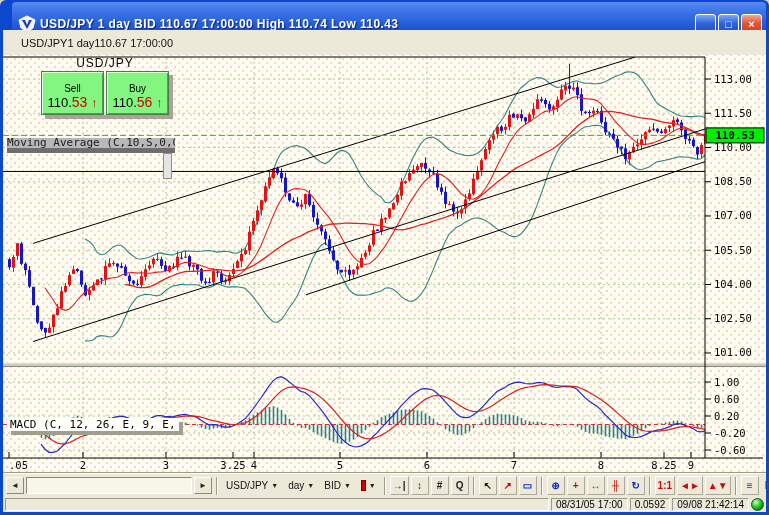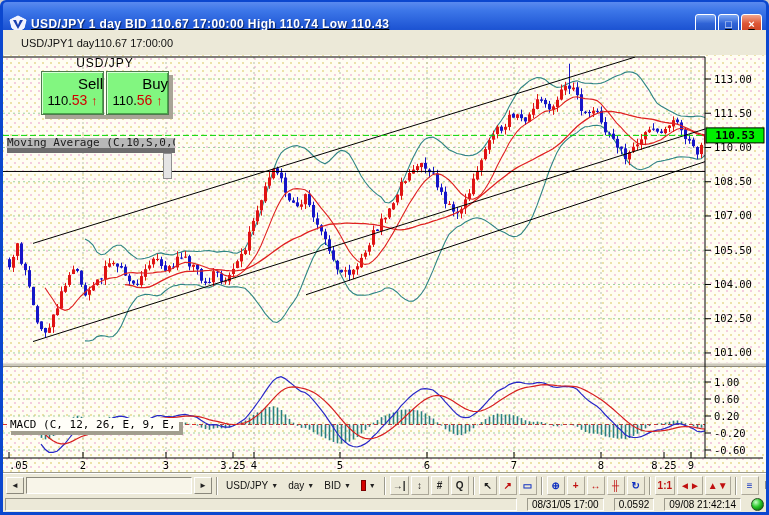--- a/index.html
+++ b/index.html
@@ -1,22 +1,22 @@
 <!DOCTYPE html>
 <html><head>
 <meta charset="utf-8">
 <style>
   html,body{margin:0;padding:0;background:#d4d0c8;}
   *{box-sizing:border-box;}
   .win{position:relative;width:769px;height:515px;background:#0b47cf;border-radius:6px 6px 0 0;
        font-family:"Liberation Sans",sans-serif;overflow:hidden;}
   
-  .titlebar{position:absolute;top:2px;left:3px;right:3px;height:44px;border-radius:4px 4px 0 0;
+  .titlebar{position:absolute;top:2px;left:12px;right:3px;height:44px;border-radius:4px 4px 0 0;
     background:linear-gradient(180deg,#5a8aef 0%,#3c76e8 20%,#1e55d4 60%,#1646b4 100%);
-    display:flex;align-items:center;padding:0 4px;text-decoration:underline;}
+    display:flex;align-items:center;padding:0 4px;}
   .ticon{width:18px;height:18px;margin:0 4px 0 2px;flex:none;}
   .ttext{color:#fff;font-size:12px;font-weight:bold;letter-spacing:.4px;
     text-shadow:1px 1px 1px #09266e;white-space:nowrap;overflow:hidden;flex:1;}
   .tbtns{display:flex;gap:2px;flex:none;}
   .tb{width:21px;height:21px;border-radius:3px;border:1px solid #fff;color:#fff;font-size:11px;
     font-weight:bold;display:flex;align-items:center;justify-content:center;line-height:1;
     background:linear-gradient(180deg,#7da8f4,#2f63d6 45%,#1d4fc0);cursor:default;}
   .tb.close{background:linear-gradient(180deg,#f2a68e,#dd5636 45%,#c63d1d);}
   .tb.min span{margin-top:8px;}
   
@@ -30,21 +30,21 @@
     background-color:#fffdf2;
     background-image:radial-gradient(#f4cdde 0.9px,rgba(0,0,0,0) 1px),radial-gradient(#ece2a9 0.9px,rgba(0,0,0,0) 1px);
     background-size:8px 8px;background-position:0 0,4px 4px;}
   .chartarea svg{position:absolute;top:0;left:0;}
   
   .quote{position:absolute;left:38px;top:1px;width:128px;z-index:5;}
   .qpair{text-align:center;font-size:12px;color:#000;letter-spacing:1px;margin-bottom:1px;}
   .qrow{display:flex;gap:2px;box-shadow:4px 4px 0 #a9a496;}
   .qbox{flex:1;height:44px;background:#82f680;border:1px solid #4f7a4f;
     box-shadow:inset 1px 1px 0 #d9ffd6,inset -1px -1px 0 #49a549;text-align:center;}
-  .qlbl{font-size:15px;color:#000;margin-top:3px;text-align:right;}
+  .qlbl{font-size:10px;color:#000;margin-top:11px;}
   .qval{font-size:13px;color:#000;margin-top:0;white-space:nowrap;}
   .qdec{color:#d00000;font-size:14px;}
   .qarrow{color:#e00000;font-size:13px;font-weight:bold;}
   
   .malabel1{position:absolute;left:4px;top:70px;font-family:"DejaVu Sans Mono",monospace;font-size:11px;
     color:#000;z-index:4;text-shadow:1px 0 #fff,-1px 0 #fff,0 1px #fff,0 -1px #fff;white-space:nowrap;}
   .malabel2{position:absolute;left:4px;top:83px;width:168px;height:10px;overflow:hidden;z-index:4;
     background:#b8b8b8;font-family:"DejaVu Sans Mono",monospace;font-size:11px;line-height:9px;color:#1a1a1a;white-space:nowrap;}
   .malabel2bar{position:absolute;left:4px;top:93px;width:168px;height:5px;background:#6e6e6e;z-index:4;}
   .mahandle{position:absolute;left:160px;top:98px;width:9px;height:26px;background:#e4e4e4;border:1px solid #909090;z-index:4;}
@@ -59,21 +59,21 @@
     font-size:8px;display:flex;align-items:center;justify-content:center;color:#222;flex:none;}
   .sbtrack{width:166px;height:17px;background:#f8f5e9;border:1px solid;border-color:#8a887c #fff #fff #8a887c;flex:none;}
   .tdd{display:inline-flex;align-items:center;gap:3px;font-size:10px;color:#111;padding:1px 4px;flex:none;}
   .tdd .dar{font-size:7px;color:#222;}
   .cndl{display:inline-block;width:5px;height:11px;background:linear-gradient(#d40000,#d40000);border:1px solid #7a0000;}
   .tbtn{height:19px;min-width:18px;padding:0 2px;display:inline-flex;align-items:center;justify-content:center;
     font-size:10px;font-weight:bold;background:#ece9d8;border:1px solid;border-color:#fff #aca899 #aca899 #fff;flex:none;}
   .tbsep{width:2px;height:18px;border-left:1px solid #9c9a8c;border-right:1px solid #fff;margin:0 2px;flex:none;}
   
   .statusbar{position:absolute;top:497px;left:3px;right:3px;height:15px;background:#ece9d8;
-    display:flex;align-items:center;gap:10px;padding:0 2px;font-size:10px;color:#000;}
+    display:flex;align-items:center;gap:2px;padding:0 2px;font-size:10px;color:#000;}
   .sp{border:1px solid;border-color:#9c9a8c #fff #fff #9c9a8c;padding:0 4px;height:13px;line-height:11px;white-space:nowrap;}
   .sp.grow{flex:1;}
   .globe{width:13px;height:13px;border-radius:50%;flex:none;border:1px solid #234d23;
     background:radial-gradient(circle at 35% 30%,#c6ffc6,#27c727 45%,#045504 95%);}
 </style>
 </head>
 <body>
 
 <div class="win">
 

